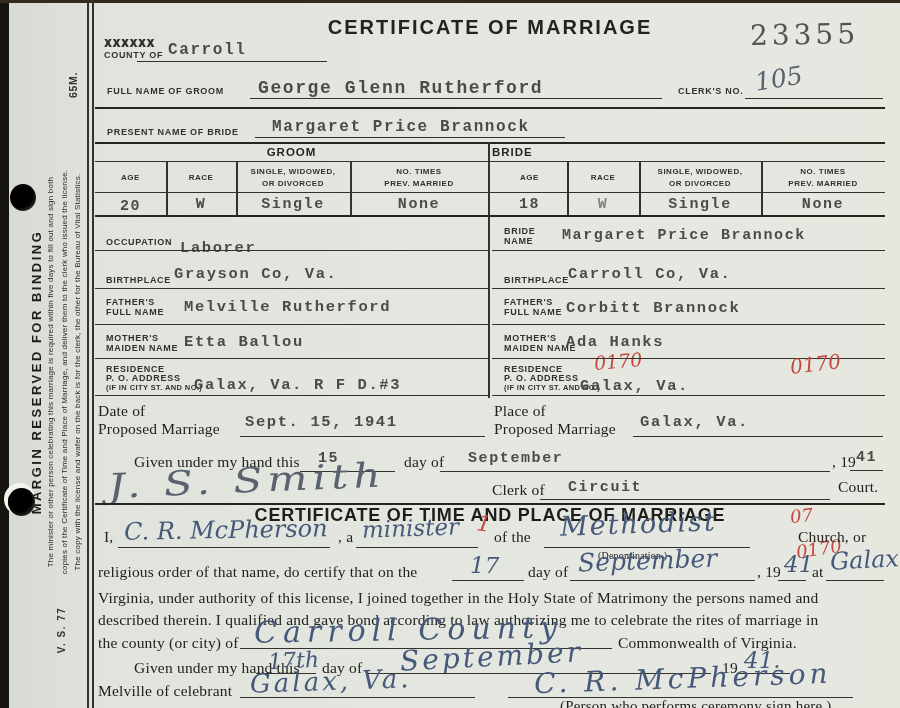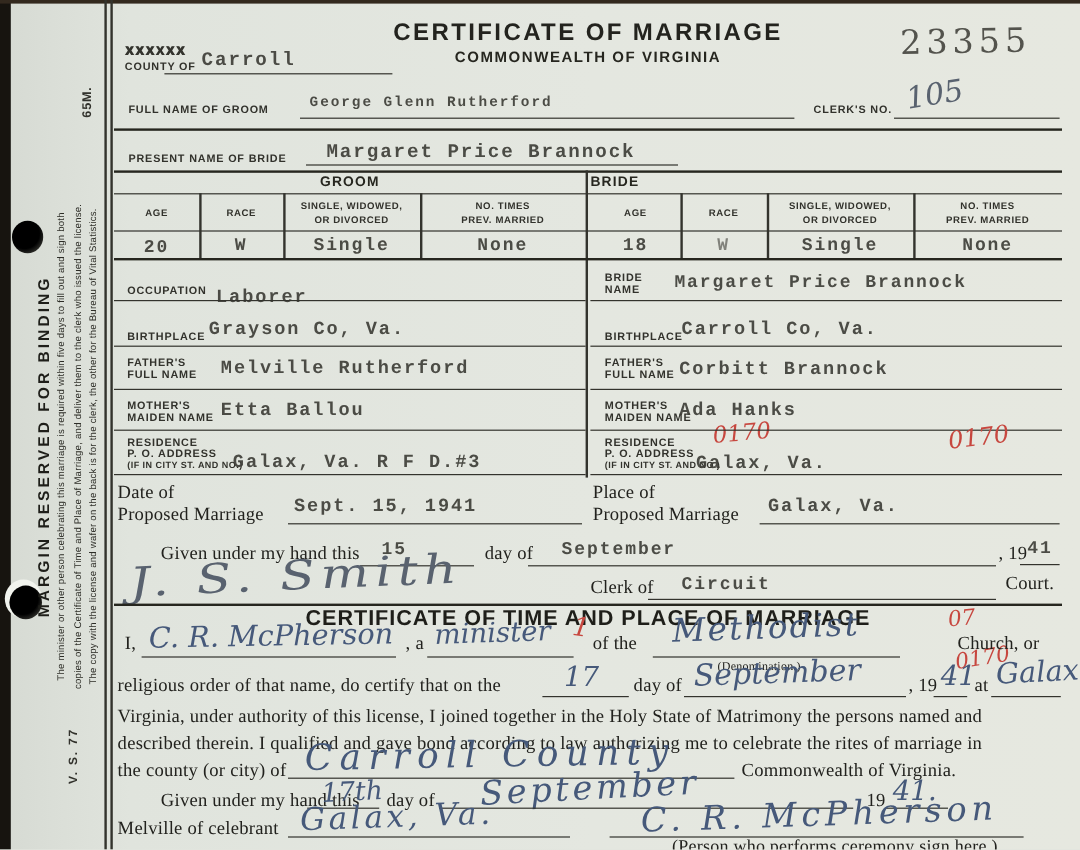--- a/index.html
+++ b/index.html
@@ -54,30 +54,29 @@
   </div>
 
   <div class="a rot" style="left:60px;top:630px;">
     <span class="lbl" style="font-size:10px;letter-spacing:1.5px;">V. S. 77</span>
   </div>
 
   <div class="a vrule" style="left:87px;top:0;height:708px;"></div>
   <div class="a vrule" style="left:92px;top:0;height:708px;"></div>
 
   <div class="a" style="left:240px;top:16px;width:500px;text-align:center;font:bold 20px 'Liberation Sans',sans-serif;letter-spacing:2px;color:#23231e;">CERTIFICATE OF MARRIAGE</div>
-  <div class="a" style="left:240px;top:41px;width:500px;text-align:center;font:bold 12.5px 'Liberation Sans',sans-serif;letter-spacing:1.3px;color:#26261f;">COMMONWEALTH OF VIRGINIA</div>
   <div class="a" style="left:750px;top:18px;font:28px 'DejaVu Serif',serif;letter-spacing:4px;color:#53534d;transform:rotate(-1deg);">23355</div>
 
   <div class="a lbl" style="left:104px;top:37px;font-size:10.5px;letter-spacing:1.5px;text-shadow:1px 0 0 #32322c;">XXXXXX</div>
   <div class="a lbl" style="left:104px;top:50px;">COUNTY OF</div>
   <div class="a typed" style="left:168px;top:41px;font-size:16px;">Carroll</div>
   <div class="a rule" style="left:137px;top:61px;width:190px;"></div>
 
   <div class="a lbl" style="left:107px;top:86px;">FULL NAME OF GROOM</div>
-  <div class="a typed" style="left:258px;top:78px;font-size:12px;">George Glenn Rutherford</div>
+  <div class="a typed" style="left:258px;top:78px;font-size:18px;">George Glenn Rutherford</div>
   <div class="a rule" style="left:250px;top:98px;width:412px;"></div>
   <div class="a lbl" style="left:678px;top:86px;">CLERK'S NO.</div>
   <div class="a hw hw-gray" style="left:755px;top:64px;font-size:25px;transform:rotate(-9deg);">105</div>
   <div class="a rule" style="left:745px;top:98px;width:138px;"></div>
   <div class="a rule-hv" style="left:95px;top:107px;width:790px;"></div>
 
   <div class="a lbl" style="left:107px;top:127px;">PRESENT NAME OF BRIDE</div>
   <div class="a typed" style="left:272px;top:118px;font-size:16px;">Margaret Price Brannock</div>
   <div class="a rule" style="left:255px;top:137px;width:310px;"></div>
 

